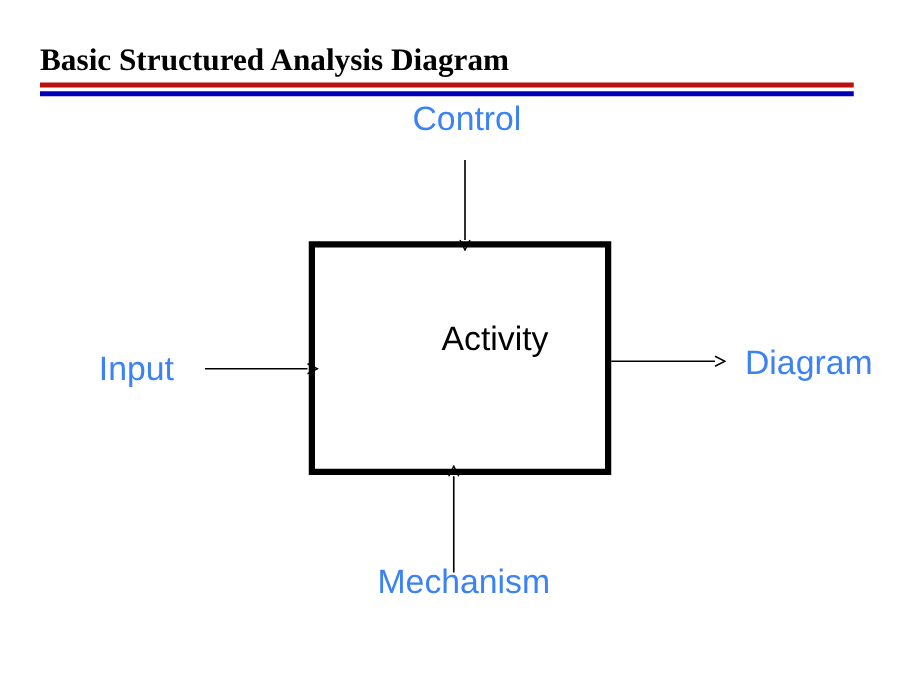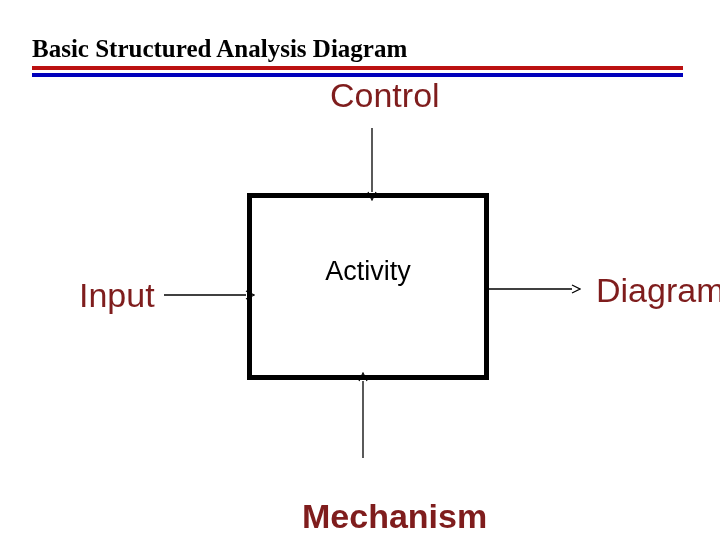--- a/index.html
+++ b/index.html
@@ -41,30 +41,30 @@
     width: 651px;
     height: 4px;
   }
   #rule-red  { top: 66px; }
   #rule-blue { top: 73px; }
 
   
   .label {
     position: absolute;
     font-family: "Liberation Sans", "DejaVu Sans", sans-serif;
-    font-size: 34px;
+    font-size: 27px;
     line-height: 31px;
-    color: #7f1d1d;
+    color: #3b82f6;
     white-space: nowrap;
   }
 
   #label-control   { left: 330px; top: 80px; }
   #label-input     { left:  79px; top: 280px; }
   #label-output    { left: 596px; top: 275px; }
-  #label-mechanism { left: 302px; top: 501px; font-weight: bold; }
+  #label-mechanism { left: 302px; top: 450px; }
 
   
   #activity-box {
     position: absolute;
     left: 247px;
     top: 193px;
     width: 242px;
     height: 187px;
     box-sizing: border-box;
     border: 5px solid #000000;
@@ -73,20 +73,21 @@
   #activity-box-label {
     position: absolute;
     left: 0;
     top: 54px;
     width: 232px;
     text-align: center;
     font-family: "Liberation Sans", "DejaVu Sans", sans-serif;
     font-size: 27px;
     line-height: 38px;
     color: #000000;
+    padding-left: 28px;
   }
   #activity-box-label .ln { display: block; }
 
   
   #arrow-layer {
     position: absolute;
     left: 0;
     top: 0;
     width: 720px;
     height: 540px;

